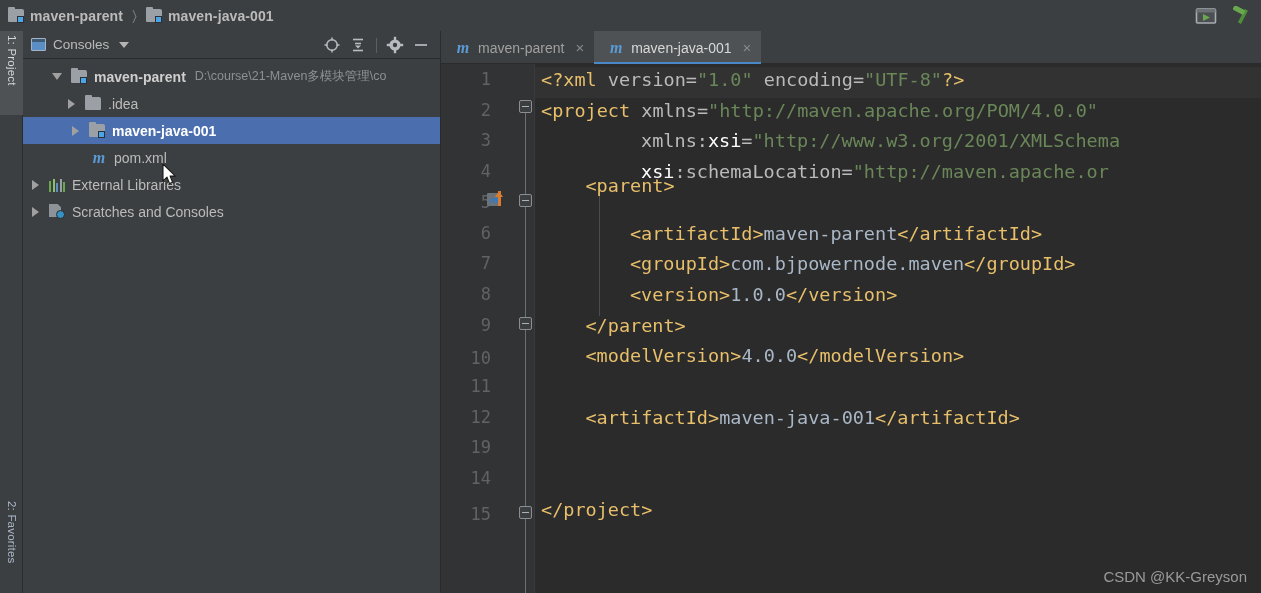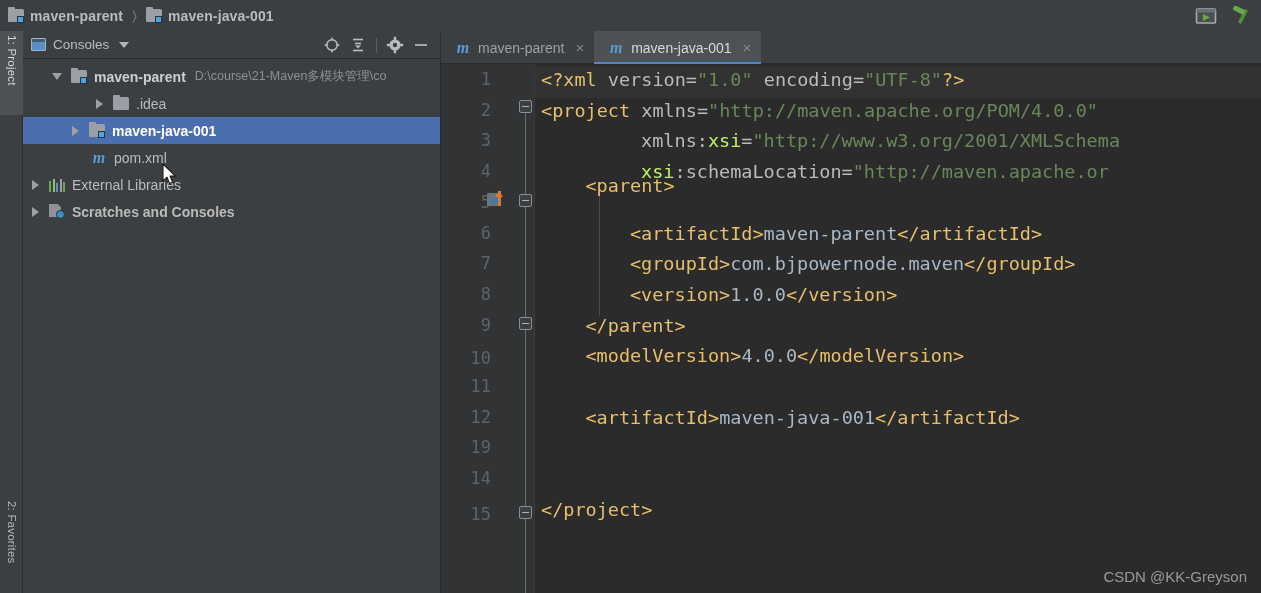--- a/index.html
+++ b/index.html
@@ -248,21 +248,21 @@
     position: absolute; left: 6px; white-space: pre;
     font-family: "DejaVu Sans Mono", monospace;
     font-size: 18.5px; letter-spacing: 0px;
   }
   .caret-row {
     position: absolute; left: 94px; right: 0; height: 31px;
     background: #323232;
   }
   .tk-tag   { color: #e8bf6a; }
   .tk-attr  { color: #bababa; }
-  .tk-ns    { color: #bef264; }
+  .tk-ns    { color: #ffffff; }
   .tk-str   { color: #6a8759; }
   .tk-text  { color: #a9b7c6; }
   .tk-punct { color: #e8bf6a; }
 
   
   .fold {
     position: absolute; width: 13px; height: 13px;
     border: 1px solid #8a8f93; border-radius: 2px;
     background: #3c3f41;
   }
@@ -415,21 +415,21 @@
           </span>
         <span class="ico-module" style="margin-left:6px;">
           <span class="f-tab"></span>
             <span class="f-back"></span>
             <span class="f-blue"></span>
         </span>
         <span class="tlabel bold">maven-parent</span>
         <span class="tpath">D:\course\21-Maven多模块管理\co</span>
       </div>
 
-      <div class="trow" style="padding-left:68px;">
+      <div class="trow" style="padding-left:40px;">
         <span class="arrow">
             <i class="arr-right"></i>
           </span>
         <span class="ico-folder" style="margin-left:6px;">
           <span class="f-tab"></span>
             <span class="f-back"></span>
         </span>
         <span class="tlabel">.idea</span>
       </div>
 
@@ -458,21 +458,21 @@
         <span class="ico-bars" style="margin-left:6px;">
           <i style="height:11px;background:#6aa84f;"></i>
           <i style="height:13px;background:#8fbf6a;"></i>
           <i style="height:9px;background:#5b8ec4;"></i>
           <i style="height:13px;background:#9aa0a6;"></i>
           <i style="height:10px;background:#6aa84f;"></i>
         </span>
         <span class="tlabel">External Libraries</span>
       </div>
 
-      <div class="trow" style="padding-left:4px;font-weight:bold;">
+      <div class="trow" style="padding-left:4px;">
         <span class="arrow">
             <i class="arr-right"></i>
           </span>
         <span class="ico-scratch" style="margin-left:6px;">
           <span class="pg2"></span>
             <span class="clk"></span>
         </span>
         <span class="tlabel">Scratches and Consoles</span>
       </div>
 

